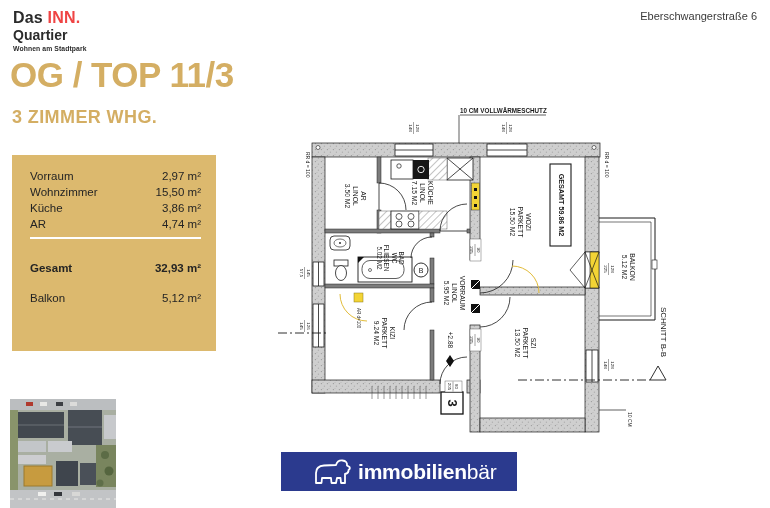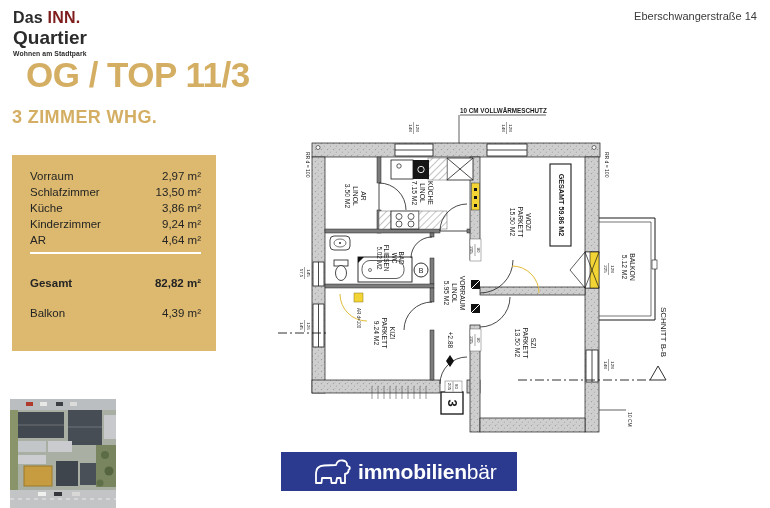--- a/index.html
+++ b/index.html
@@ -2,26 +2,26 @@
 <html><head>
 <meta charset="utf-8">
 <style>
   html,body{margin:0;padding:0;}
   body{width:770px;height:508px;position:relative;background:#fff;overflow:hidden;
        font-family:"Liberation Sans",sans-serif;color:#2b2b2b;}
   .abs{position:absolute;}
   
   .logo{left:13px;top:10px;line-height:1.0;}
   .logo .l1{font-size:16px;font-weight:600;letter-spacing:.2px;color:#2b2b2b;}
-  .logo .l1 .inn{color:#7f1d1d;font-weight:700;}
-  .logo .l2{font-size:19px;font-weight:600;color:#2b2b2b;margin-top:2px;}
+  .logo .l1 .inn{color:#ef4444;font-weight:700;}
+  .logo .l2{font-size:14px;font-weight:600;color:#2b2b2b;margin-top:2px;}
   .logo .tag{font-size:6.8px;font-weight:600;color:#2b2b2b;margin-top:4px;letter-spacing:.1px;}
   .address{right:13px;top:10px;font-size:11px;color:#3a3a3a;}
   
-  .title{left:26px;top:55px;font-size:35px;font-weight:700;color:#d4ae63;letter-spacing:-.5px;}
+  .title{left:10px;top:55px;font-size:35px;font-weight:700;color:#d4ae63;letter-spacing:-.5px;}
   .subtitle{left:12px;top:107px;font-size:18px;font-weight:700;color:#d4ae63;letter-spacing:.4px;}
   
   .goldbox{left:12px;top:155px;width:204px;height:196px;background:#dcb96e;
            box-sizing:border-box;padding:13px 15px 0 18px;font-size:11.5px;color:#242424;}
   .grow{display:flex;justify-content:space-between;align-items:center;height:15.9px;}
   .gdiv{height:2px;background:#fff;margin:5px 0 7px 0;}
   .grow.total{font-weight:700;height:18px;margin-top:20px;}
   .grow.balkon{margin-top:13px;}
   
   .plan{left:278px;top:100px;}
@@ -37,54 +37,50 @@
   svg text{font-family:"Liberation Sans",sans-serif;fill:#1a1a1a;}
 </style>
 </head>
 <body>
 
 <div class="abs logo">
   <div class="l1"><span>Das </span><span class="inn">INN.</span></div>
   <div class="l2">Quartier</div>
   <div class="tag">Wohnen am Stadtpark</div>
 </div>
-<div class="abs address">Eberschwangerstraße 14</div>
+<div class="abs address">Eberschwangerstraße 6</div>
 
 <div class="abs title">OG / TOP 11/3</div>
 <div class="abs subtitle">3 ZIMMER WHG.</div>
 
 <div class="abs goldbox">
   <div class="grow">
       <span>Vorraum</span>
       <span>2,97 m²</span>
     </div>
   <div class="grow">
-      <span>Schlafzimmer</span>
-      <span>13,50 m²</span>
+      <span>Wohnzimmer</span>
+      <span>15,50 m²</span>
     </div>
   <div class="grow">
       <span>Küche</span>
       <span>3,86 m²</span>
     </div>
   <div class="grow">
-      <span>Kinderzimmer</span>
-      <span>9,24 m²</span>
-    </div>
-  <div class="grow">
       <span>AR</span>
-      <span>4,64 m²</span>
+      <span>4,74 m²</span>
     </div>
   <div class="gdiv"></div>
   <div class="grow total">
       <span>Gesamt</span>
-      <span>82,82 m²</span>
+      <span>32,93 m²</span>
     </div>
   <div class="grow balkon">
       <span>Balkon</span>
-      <span>4,39 m²</span>
+      <span>5,12 m²</span>
     </div>
 </div>
 
 <svg class="abs plan" width="400" height="335" viewBox="0 0 400 335">
   <defs>
     <pattern id="wallP" width="6" height="6" patternUnits="userSpaceOnUse">
       <rect width="6" height="6" fill="#cfcfcf"></rect>
       <circle cx="1.4" cy="1.6" r=".65" fill="#999"></circle>
       <circle cx="4.4" cy="4.2" r=".65" fill="#aaa"></circle>
       <circle cx="3" cy="0.6" r=".5" fill="#b5b5b5"></circle>

